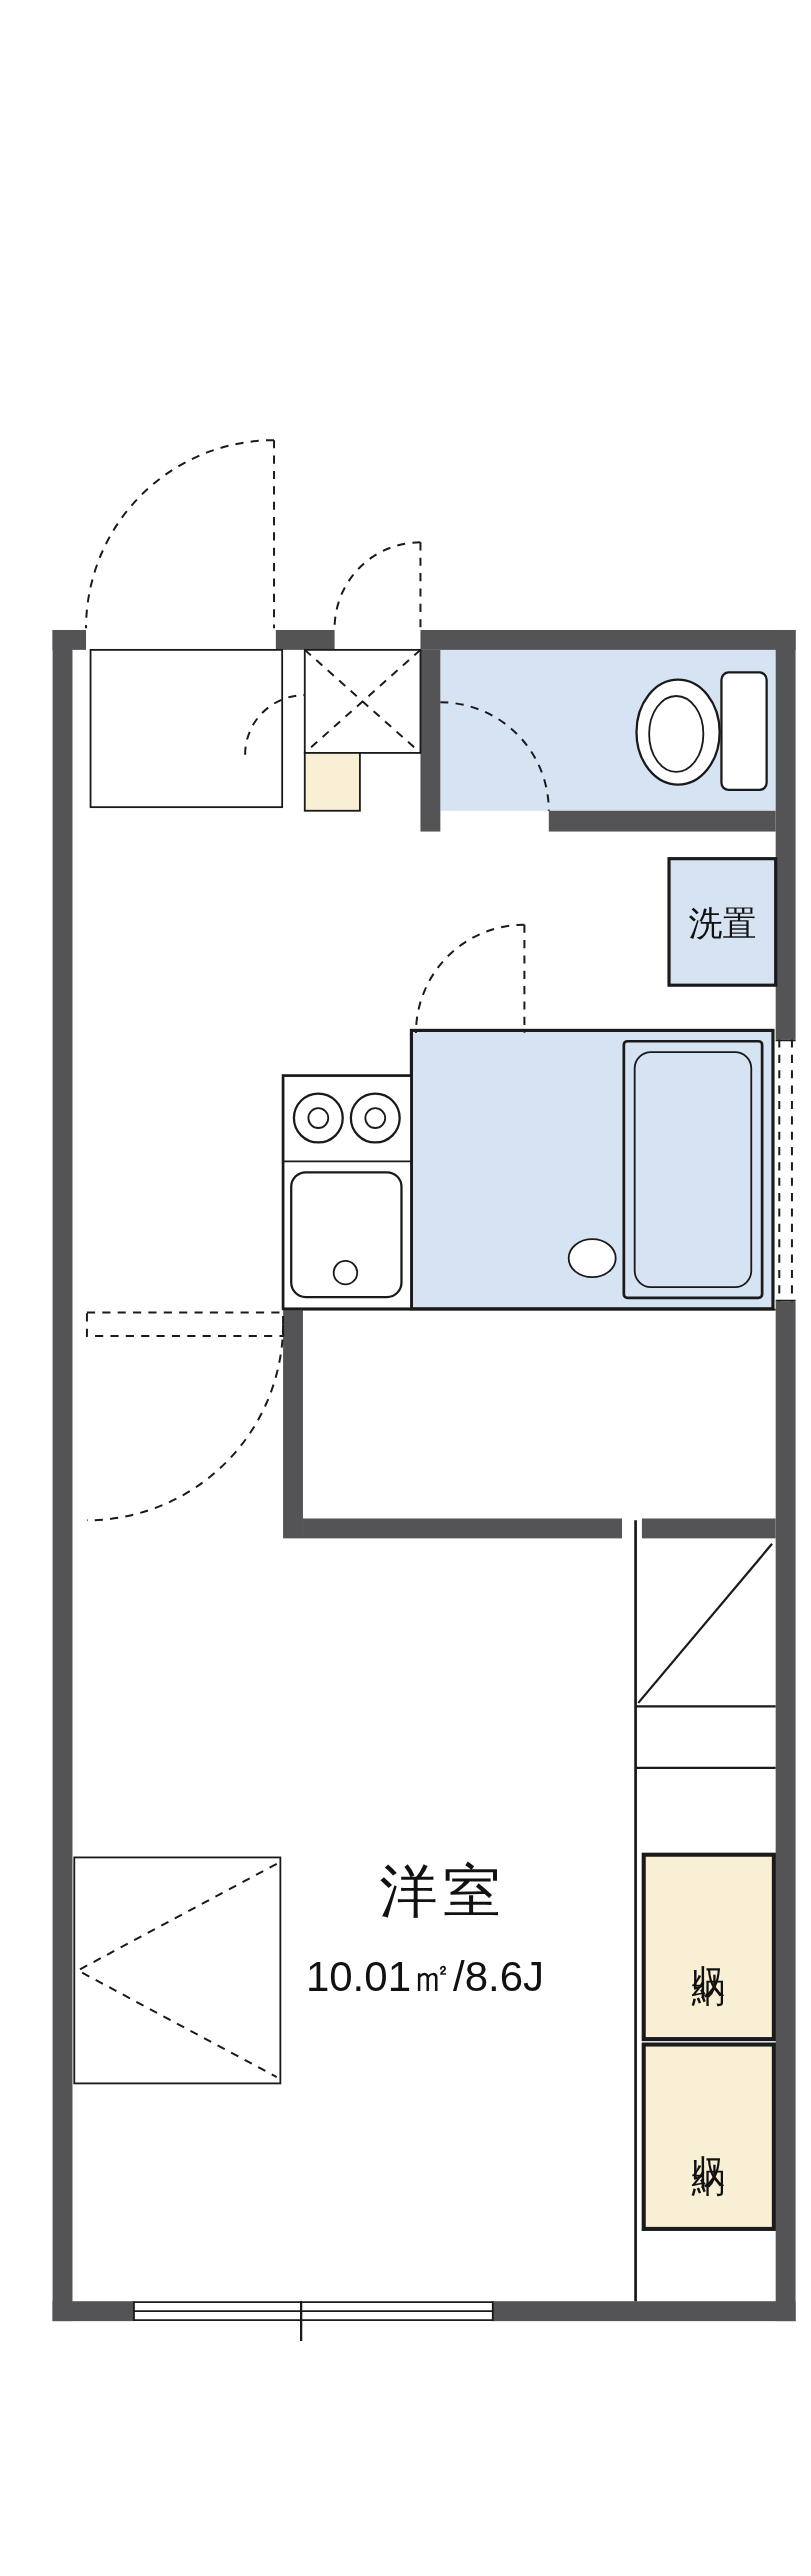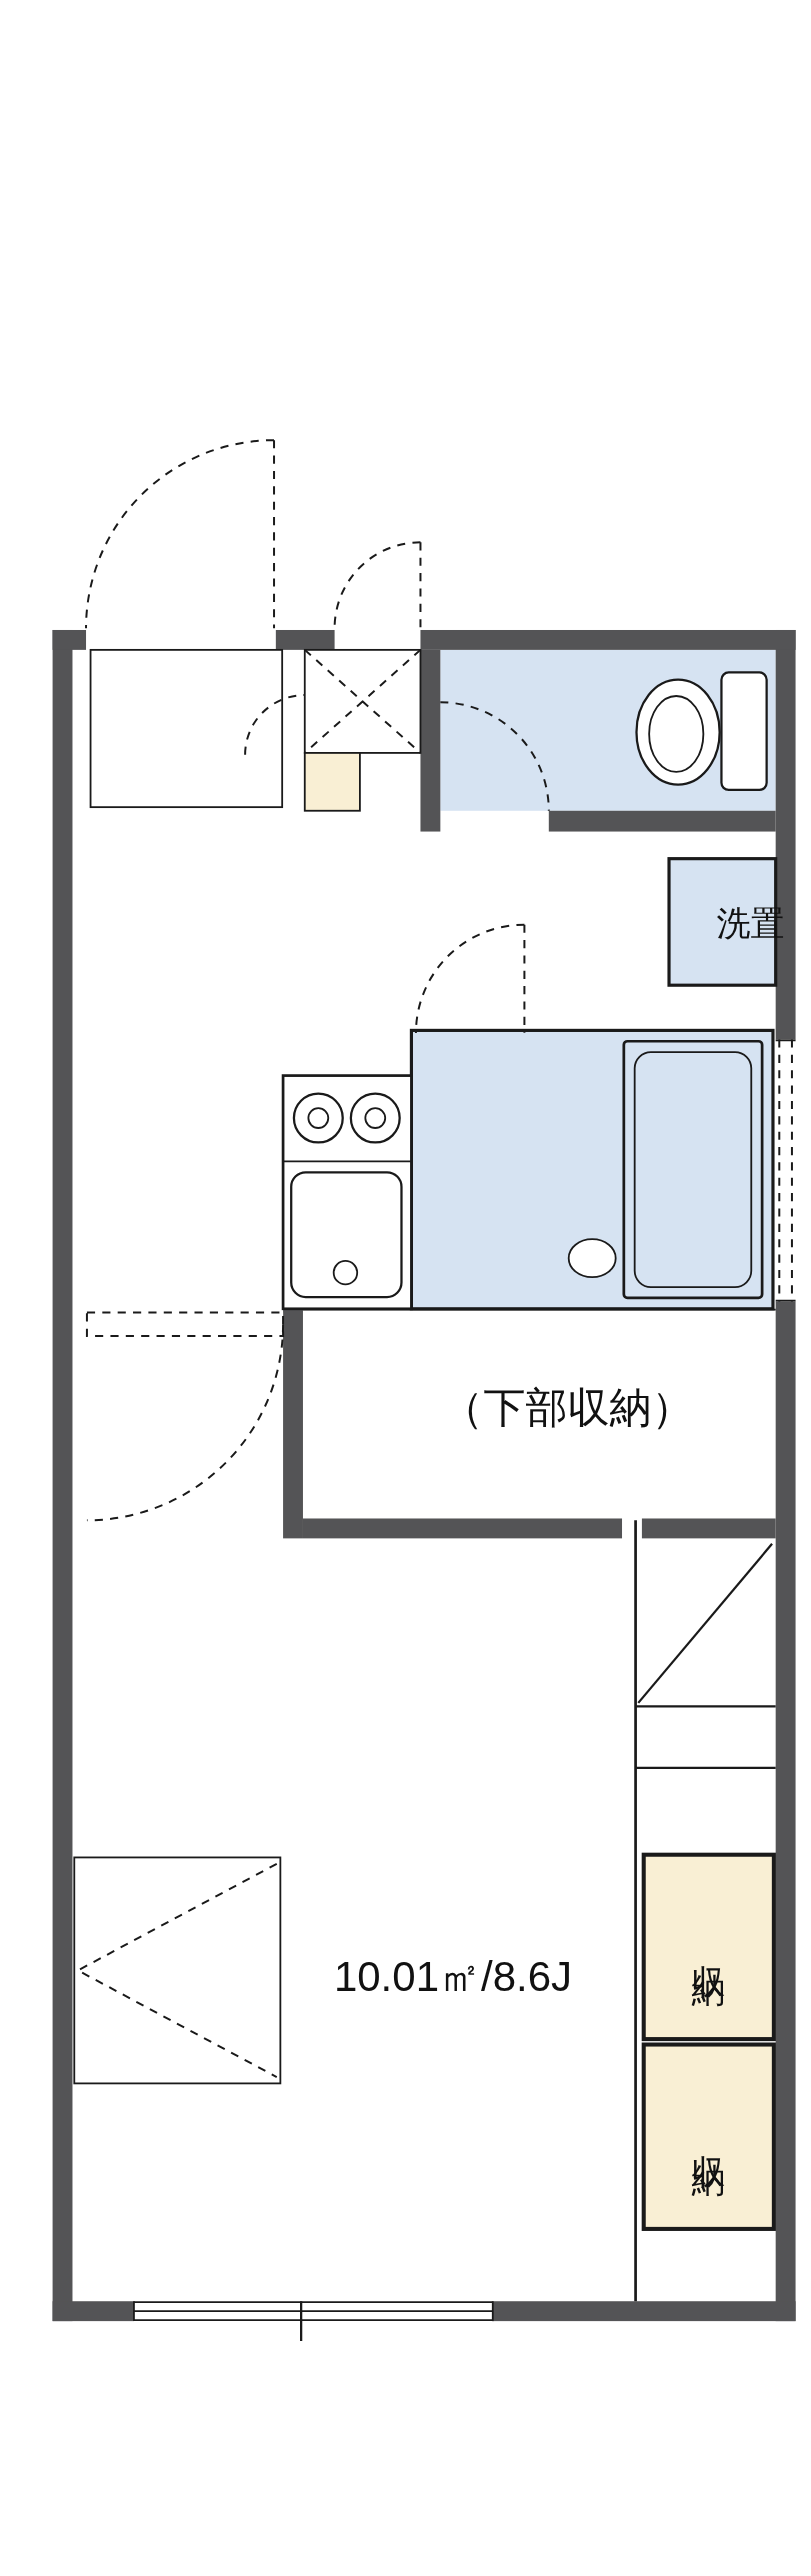--- a/index.html
+++ b/index.html
@@ -11,21 +11,21 @@
   .s3{stroke:#1a1a1a;stroke-width:3;}
   .s35{stroke:#1a1a1a;stroke-width:3.5;}
   .s45{stroke:#1a1a1a;stroke-width:4.5;}
   .nf{fill:none;}
   .wf{fill:#ffffff;}
   .blue{fill:#d6e3f2;}
   .cream{fill:#f9efd4;}
   .dash{fill:none;stroke:#1a1a1a;stroke-width:2.2;stroke-dasharray:9 8;}
   .dashrect{fill:#ffffff;stroke:#1a1a1a;stroke-width:2.2;stroke-dasharray:9 8;}
   .label{position:absolute;font-family:"Liberation Sans","DejaVu Sans",sans-serif;color:#111111;}
-  .center{text-align:center;padding-left:28px;}
+  .center{text-align:center;}
   .v{writing-mode:vertical-rl;text-orientation:upright;display:flex;align-items:center;justify-content:center;}
 </style>
 </head>
 <body>
 
 <div class="canvas">
   <svg width="812" height="2576" viewBox="0 0 898 2850">
 
     <g>
       <rect class="blue" x="487" y="719" width="371" height="178"></rect>
@@ -114,23 +114,23 @@
       <path class="dash" d="M313 1465 A217 217 0 0 1 96 1682"></path>
 
       <rect class="nf s2" x="82" y="2055" width="228" height="250"></rect>
       <path class="dash" d="M306 2062 L86 2180 L306 2298"></path>
     </g>
   </svg>
 
   <div class="label center" style="left:669px;top:902px;width:107px;height:43px;font-size:34px;line-height:43px;">洗置</div>
 
   <div class="label center" style="left:303px;top:1377px;width:473px;font-size:42px;line-height:61px;">
-    <div>（下部収納）</div>
   </div>
 
+  <div class="label center" style="left:262px;top:1858px;width:362px;font-size:58px;line-height:65px;letter-spacing:5.4px;">洋室</div>
 
   <div class="label center" style="left:172px;top:1951px;width:506px;font-size:42px;line-height:51px;">10.01㎡/8.6J</div>
 
   <div class="label v" style="left:644px;top:1855px;width:130px;height:184px;font-size:34px;letter-spacing:9px;">収納</div>
 
   <div class="label v" style="left:644px;top:2045px;width:130px;height:184px;font-size:34px;letter-spacing:9px;">収納</div>
 </div>
 
 
 </body></html>

